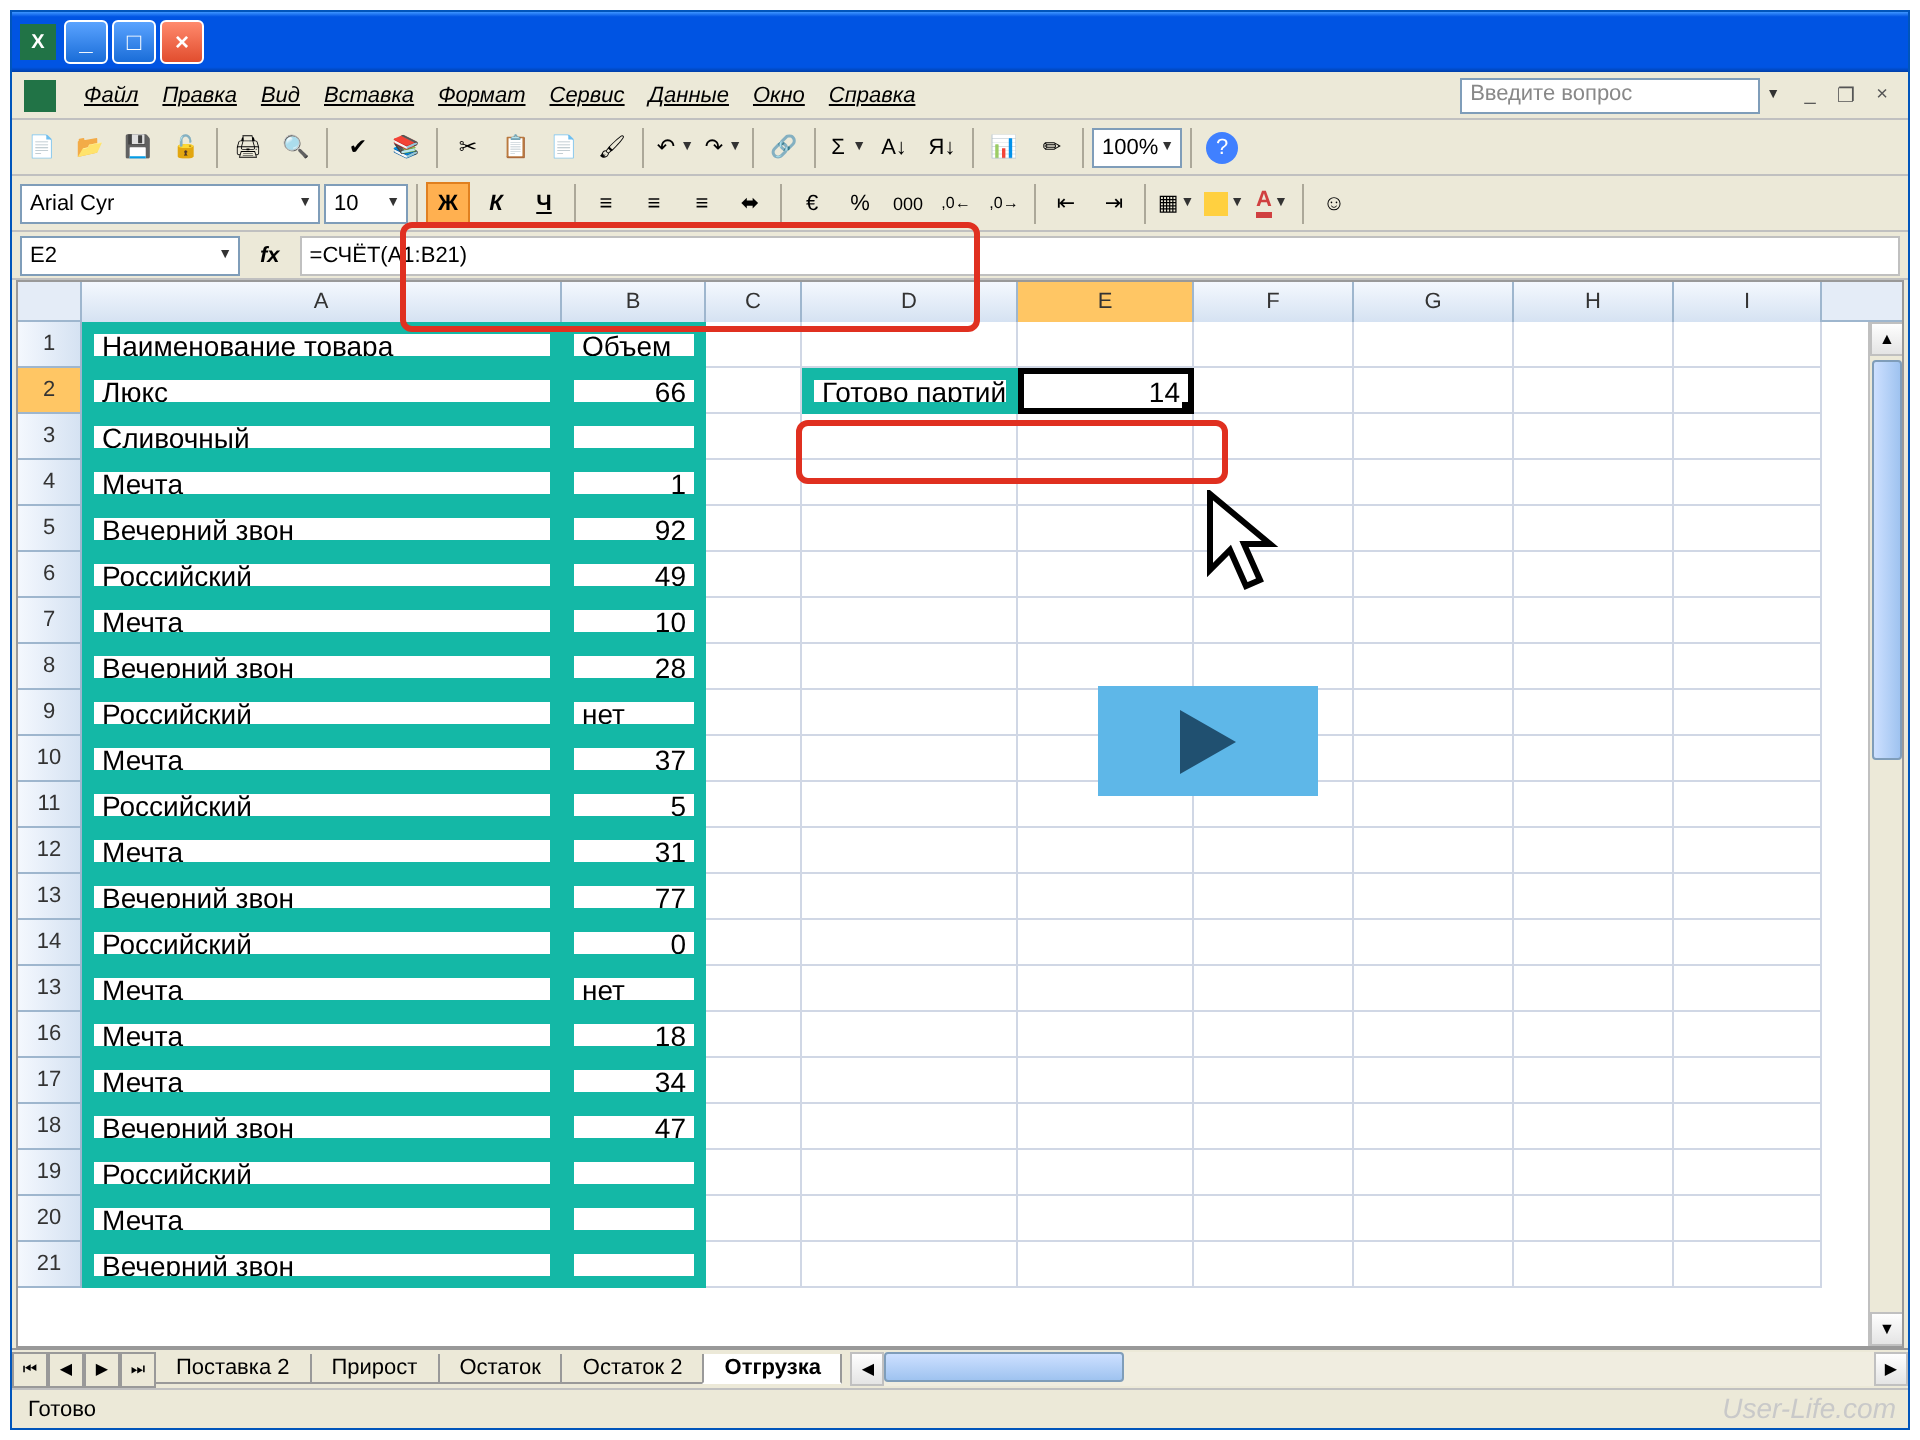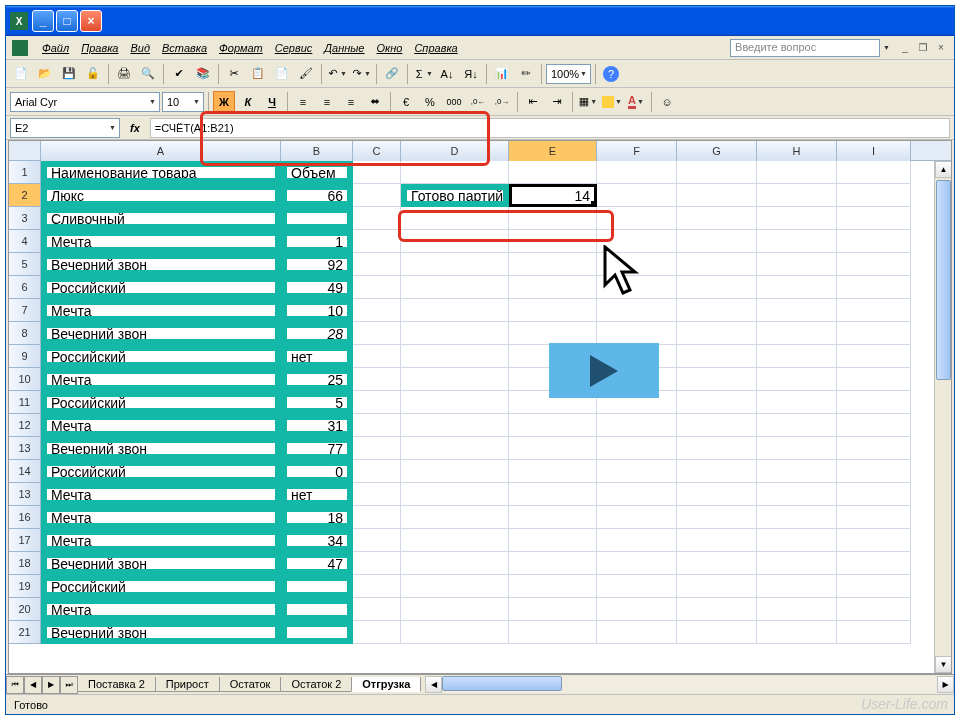--- a/index.html
+++ b/index.html
@@ -325,21 +325,21 @@
           <div class="cell" style="width: 108px;"></div>
           <div class="cell" style="width: 88px;"></div>
           <div class="cell" style="width: 80px;"></div>
           <div class="cell" style="width: 80px;"></div>
           <div class="cell" style="width: 80px;"></div>
           <div class="cell" style="width: 74px;"></div>
         </div>
         <div class="row">
           <div class="row-h">8</div>
           <div class="cell bordered" style="width: 240px;">Вечерний звон</div>
-          <div class="cell bordered ralign" style="width: 72px; font-style: italic;">28</div>
+          <div class="cell bordered ralign" style="width: 72px;">28</div>
           <div class="cell" style="width: 48px;"></div>
           <div class="cell" style="width: 108px;"></div>
           <div class="cell" style="width: 88px;"></div>
           <div class="cell" style="width: 80px;"></div>
           <div class="cell" style="width: 80px;"></div>
           <div class="cell" style="width: 80px;"></div>
           <div class="cell" style="width: 74px;"></div>
         </div>
         <div class="row">
           <div class="row-h">9</div>
@@ -349,21 +349,21 @@
           <div class="cell" style="width: 108px;"></div>
           <div class="cell" style="width: 88px;"></div>
           <div class="cell" style="width: 80px;"></div>
           <div class="cell" style="width: 80px;"></div>
           <div class="cell" style="width: 80px;"></div>
           <div class="cell" style="width: 74px;"></div>
         </div>
         <div class="row">
           <div class="row-h">10</div>
           <div class="cell bordered" style="width: 240px;">Мечта</div>
-          <div class="cell bordered ralign" style="width: 72px;">25</div>
+          <div class="cell bordered ralign" style="width: 72px;">37</div>
           <div class="cell" style="width: 48px;"></div>
           <div class="cell" style="width: 108px;"></div>
           <div class="cell" style="width: 88px;"></div>
           <div class="cell" style="width: 80px;"></div>
           <div class="cell" style="width: 80px;"></div>
           <div class="cell" style="width: 80px;"></div>
           <div class="cell" style="width: 74px;"></div>
         </div>
         <div class="row">
           <div class="row-h">11</div>

